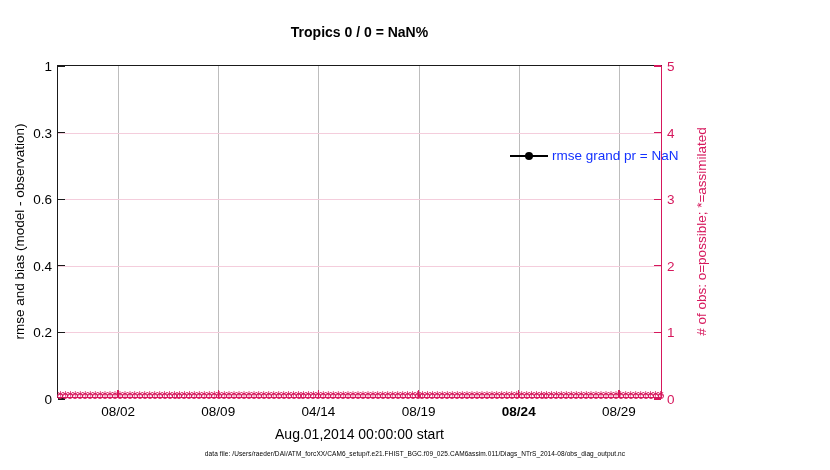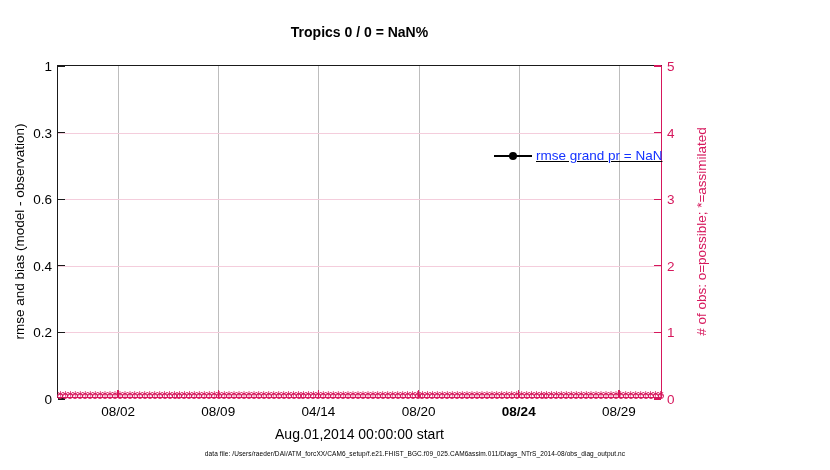--- a/index.html
+++ b/index.html
@@ -204,24 +204,23 @@
     height: 11px;
     font-size: 13px;
     line-height: 13px;
     color: #d6175c;
     font-family: "DejaVu Sans", sans-serif;
   }
 
   
   .legend {
     position: absolute;
-    left: 436px;
+    left: 452px;
     top: 80px;
     width: 200px;
-    text-decoration: underline;
   }
   .legend-row {
     display: flex;
     align-items: center;
     height: 19px;
   }
   .legend-sample {
     position: relative;
     width: 38px;
     height: 12px;
@@ -295,21 +294,21 @@
         <div class="grid-h" style="top: 66.6px;"></div>
       </div>
     <div id="ticks-layer">
         <div class="xtick" style="left: 59.3993px;"></div>
         <div class="xlabel-tick" style="left: 60.0993px;">08/02</div>
         <div class="xtick" style="left: 159.565px;"></div>
         <div class="xlabel-tick" style="left: 160.265px;">08/09</div>
         <div class="xtick" style="left: 259.73px;"></div>
         <div class="xlabel-tick" style="left: 260.43px;">04/14</div>
         <div class="xtick" style="left: 359.896px;"></div>
-        <div class="xlabel-tick" style="left: 360.596px;">08/20</div>
+        <div class="xlabel-tick" style="left: 360.596px;">08/19</div>
         <div class="xtick" style="left: 460.062px;"></div>
         <div class="xlabel-tick" style="left: 460.762px; font-weight: bold;">08/24</div>
         <div class="xtick" style="left: 560.227px;"></div>
         <div class="xlabel-tick" style="left: 560.927px;">08/29</div>
         <div class="ytick-left" style="top: 332.3px;"></div>
         <div class="ylabel-left" style="top: 333px;">0</div>
         <div class="ytick-left" style="top: 265.7px;"></div>
         <div class="ylabel-left" style="top: 266.4px;">0.2</div>
         <div class="ytick-left" style="top: 199.1px;"></div>
         <div class="ylabel-left" style="top: 199.8px;">0.4</div>

